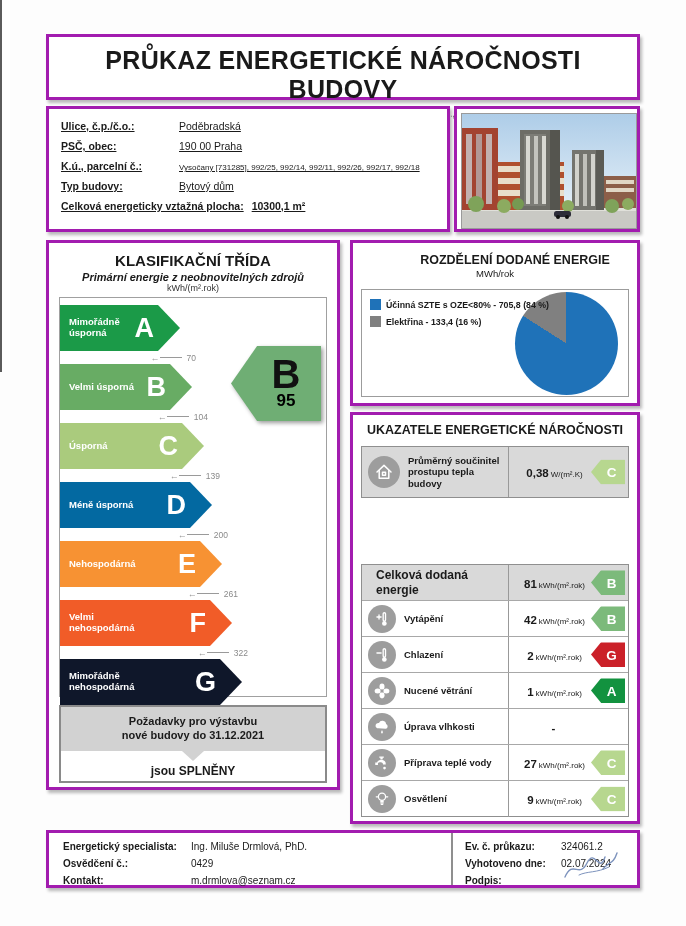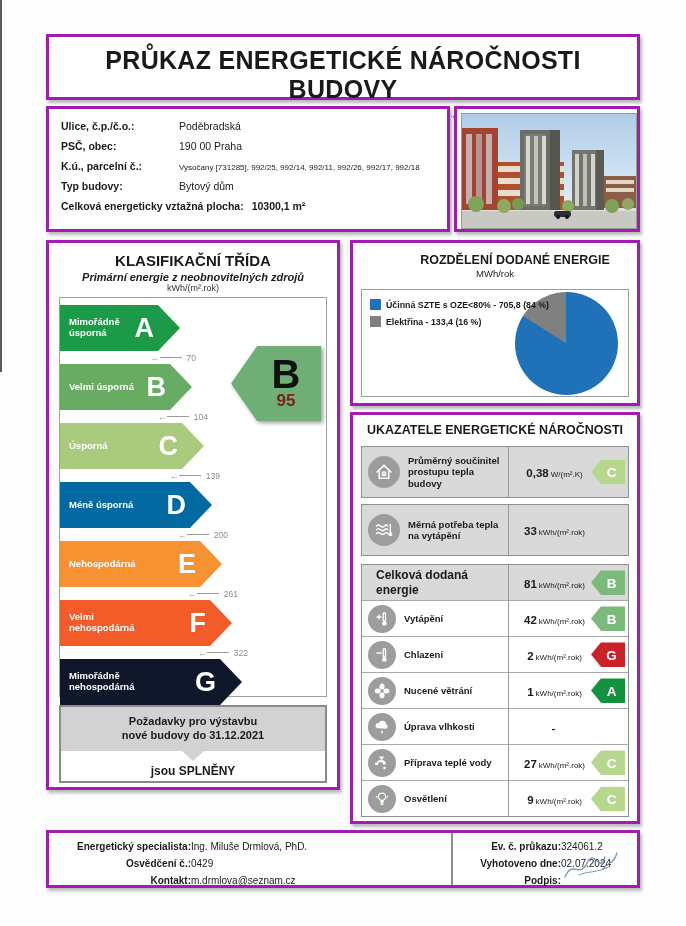--- a/index.html
+++ b/index.html
@@ -10,21 +10,21 @@
   .box{position:absolute;background:#fff;border:3px solid #a21caf;
        box-shadow:2px 3px 3px #b9b9b9;box-sizing:border-box;}
   #edge-line{position:absolute;left:0;top:0;width:2px;height:372px;background:#5a5a5a;}
 
   
   #header-box{left:46px;top:34px;width:594px;height:66px;text-align:center;}
   .h-title{font-size:25px;font-weight:bold;margin-top:9px;letter-spacing:.3px;}
   .h-sub{font-size:8.5px;color:#5a5a5a;margin-top:5px;font-weight:bold;}
 
   
-  #info-box{left:46px;top:106px;width:404px;height:126px;padding:11px 12px;}
+  #info-box{left:46px;top:106px;width:404px;height:126px;padding:11px 12px;text-decoration:underline;}
   .info-row{display:flex;font-size:10.5px;margin-bottom:8px;align-items:baseline;}
   .info-label{font-weight:bold;width:118px;flex-shrink:0;}
   .info-value{}
   .small-val{font-size:8px;}
   .info-row.last .info-label{width:auto;margin-right:8px;text-align:center;}
   .info-row.last .info-value{font-weight:bold;}
 
   
   #photo-box{left:454px;top:106px;width:186px;height:126px;padding:4px;}
   #photo-box svg{display:block;border:1px solid #9a9a9a;}
@@ -46,21 +46,21 @@
   .tick{height:13px;font-size:8.5px;color:#8a8a8a;display:flex;align-items:center;
         justify-content:flex-end;}
   .t0{width:136px}.t1{width:148px}.t2{width:160px}.t3{width:168px}.t4{width:178px}.t5{width:188px}
   .tick .ah{font-size:9px;color:#9a9a9a;}
   .tick .line{display:inline-block;height:1px;width:22px;background:#9a9a9a;margin:0 5px 0 0;}
   #big-arrow-wrap{position:absolute;top:48px;right:5px;filter:drop-shadow(2px 2px 2px #999);}
   #big-arrow{width:90px;height:75px;clip-path:polygon(0 50%,29% 0,100% 0,100% 100%,29% 100%);
       display:flex;flex-direction:column;align-items:center;justify-content:center;
       padding-left:20px;box-sizing:border-box;}
   .big-letter{font-size:40px;font-weight:bold;line-height:.85;color:#111;}
-  .big-value{font-size:17px;font-weight:bold;color:#7f1d1d;}
+  .big-value{font-size:17px;font-weight:bold;color:#000000;}
   #req-box{position:absolute;left:10px;top:462px;width:268px;height:78px;
            border:2px solid #8a8a8a;box-sizing:border-box;background:#fff;}
   .req-top{background:#d2d2d2;padding:7px 0 8px;text-align:center;font-weight:bold;
            font-size:11px;line-height:1.3;}
   .req-tri{width:0;height:0;border-left:11px solid transparent;border-right:11px solid transparent;
            border-top:10px solid #d2d2d2;margin:0 auto;}
   .req-status{text-align:center;font-weight:bold;font-size:12px;margin-top:3px;}
 
   
   #energy-box{left:350px;top:240px;width:290px;height:166px;}
@@ -100,21 +100,21 @@
          width:34px;height:25px;clip-path:polygon(0 50%,30% 0,100% 0,100% 100%,30% 100%);
          color:#fff;font-weight:bold;font-size:13.5px;display:flex;align-items:center;
          justify-content:center;padding-left:7px;box-sizing:border-box;}
 
   
   #footer-box{left:46px;top:830px;width:594px;height:58px;display:flex;}
   .f-left{width:402px;padding:8px 0 0 14px;box-sizing:border-box;}
   .f-right{flex:1;border-left:2px solid #8f8f8f;padding:8px 0 0 12px;
            box-sizing:border-box;position:relative;}
   .f-row{display:flex;font-size:10px;margin-bottom:6px;align-items:baseline;}
-  .f-label{font-weight:bold;flex-shrink:0;text-align:right;}
+  .f-label{font-weight:bold;flex-shrink:0;}
   .f-left .f-label{width:128px;}
   .f-right .f-label{width:96px;}
   #signature{position:absolute;right:16px;top:16px;}
 </style>
 </head>
 <body>
 
 <div id="edge-line"></div>
 
 <div class="box" id="header-box">
@@ -313,40 +313,20 @@
         </span>
         <span class="ind-label">Průměrný součinitel prostupu tepla budovy</span>
       </div>
       <div class="ind-right">
         <span class="valwrap"><span class="ind-value">0,38</span><span class="ind-unit">W/(m².K)</span></span>
         <span class="badge" style="background: rgb(183, 215, 143);">C</span>
       </div>
     </div>
   </div>
 
-  <div class="ind-gray" id="ind-box2">
-    <div class="ind-row">
-      <div class="ind-left">
-        <span class="ind-icon">
-          <svg width="20" height="20" viewBox="0 0 20 20" fill="none" stroke="#fff" stroke-width="1.4" stroke-linecap="round">
-            <path d="M2.5 6 q2 -2 4 0 t4 0 t3 0"></path>
-              <path d="M2.5 9.8 q2 -2 4 0 t4 0 t3 0"></path>
-              <path d="M2.5 13.6 q2 -2 4 0 t4 0 t3 0"></path>
-            <line x1="16.3" y1="4.5" x2="16.3" y2="12"></line>
-              <circle cx="16.3" cy="14.3" r="2" fill="#fff" stroke="none"></circle>
-          </svg>
-        </span>
-        <span class="ind-label">Měrná potřeba tepla na vytápění</span>
-      </div>
-      <div class="ind-right">
-        <span class="valwrap"><span class="ind-value">33</span><span class="ind-unit">kWh/(m².rok)</span></span>
-
-      </div>
-    </div>
-  </div>
 
   <div id="ind-table">
     <div class="t-row gray">
       <div class="ind-row">
         <div class="ind-left">
             <span class="ind-label big">Celková dodaná energie</span>
           </div>
         <div class="ind-right">
           <span class="valwrap"><span class="ind-value">81</span><span class="ind-unit">kWh/(m².rok)</span></span>
           <span class="badge" style="background: rgb(124, 186, 123);">B</span>

